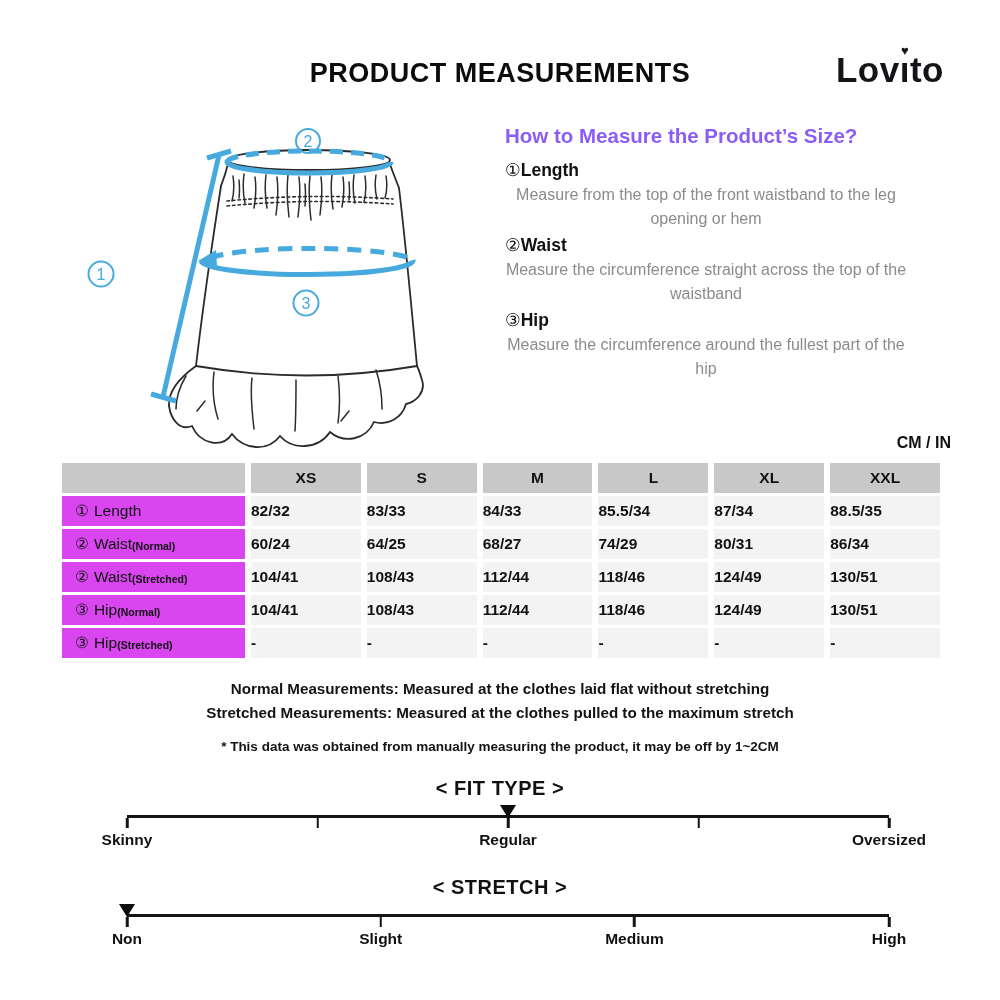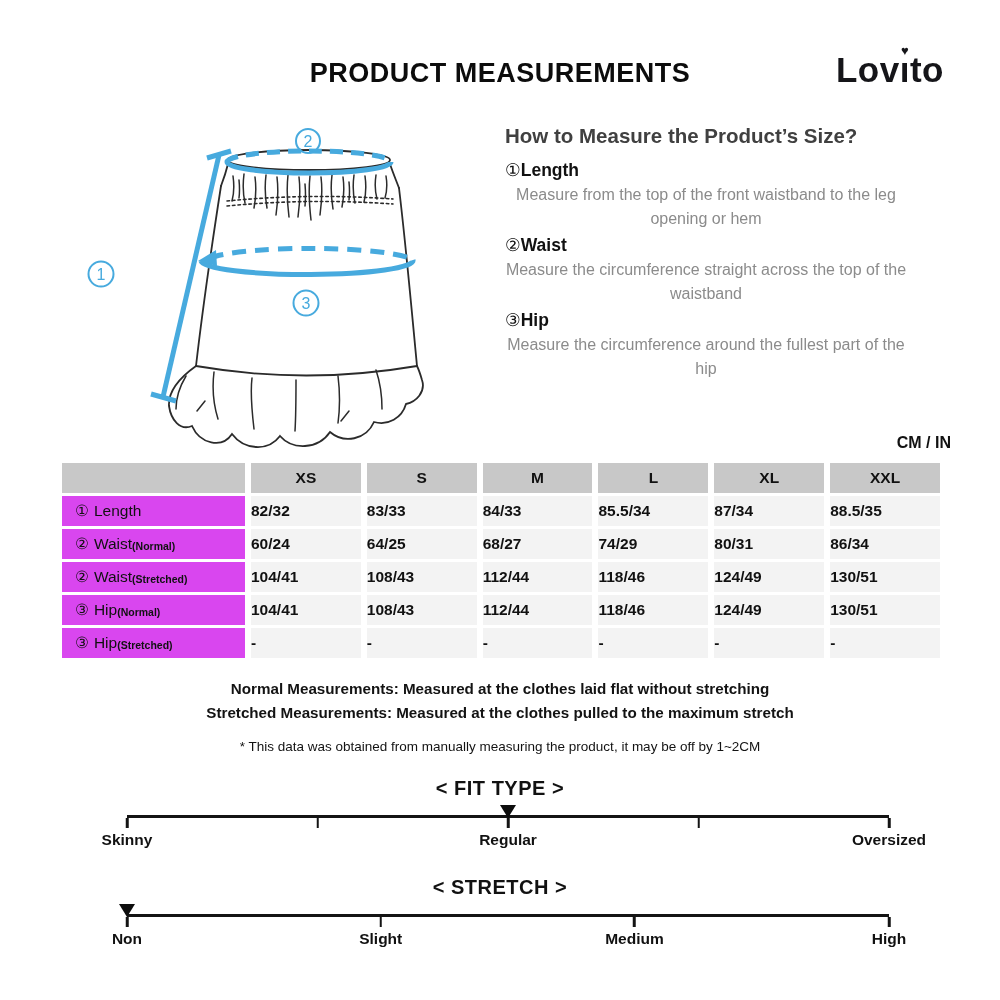--- a/index.html
+++ b/index.html
@@ -17,38 +17,38 @@
   .brand {
     position: absolute; right: 56px; top: 50px; font-size: 35px; font-weight: 800;
     letter-spacing: .5px; color: #151519;
   }
   .i-heart { position: relative; }
   .i-heart .heart { position: absolute; top: -7px; left: 52%; transform: translateX(-50%); font-size: 13px; }
   
   .top { display: flex; margin-top: 18px; height: 344px; }
   .diagram { width: 505px; flex: none; }
   .howto { width: 460px; flex: none; padding-top: 10px; }
-  .howto h2 { font-size: 20.5px; font-weight: 700; margin-bottom: 12px; color: #404040; }
+  .howto h2 { font-size: 20.5px; font-weight: 700; margin-bottom: 12px; color: #8b5cf6; }
   .hm-head { font-size: 17.5px; margin-top: 5px; }
   .hm-head .num { font-weight: 400; }
   .hm-head .nm  { font-weight: 700; }
   .hm-desc { font-size: 16px; color: #8b8b8b; line-height: 23.5px; width: 402px; margin-top: 2px; text-align: center; }
   
   .unit-row { text-align: right; padding-right: 49px; margin-top: -24px; font-size: 16px; font-weight: 700; }
   
   table { border-collapse: separate; border-spacing: 6px 3px; margin: 8px 0 0 56px; width: 890px; table-layout: fixed; }
   thead th { background: #c8c8c8; height: 30px; font-size: 15.5px; font-weight: 700; }
   th.corner { background: #c8c8c8; }
   tbody th { background: #d946ef; text-align: left; padding-left: 13px; font-weight: 400; font-size: 15.5px; white-space: nowrap; }
   tbody th .num { font-size: 15.5px; margin-right: 5px; }
   tbody th .sub { font-size: 10.5px; font-weight: 700; position: relative; top: 1px; }
   td { background: #f3f3f3; text-align: left; height: 30px; font-size: 15.5px; font-weight: 700; }
   
   .notes { text-align: center; margin-top: 16px; font-size: 15.2px; font-weight: 700; line-height: 24px; color: #131313; }
-  .disclaimer { text-align: center; margin-top: 14px; font-size: 13.5px; font-weight: 400; color: #131313; }
+  .disclaimer { text-align: center; margin-top: 14px; font-size: 13.5px; font-weight: 700; color: #131313; }
   
   .scale { margin-top: 23px; }
   .scale-title { text-align: center; font-size: 20px; font-weight: 800; letter-spacing: .5px; }
   .scale-track { position: relative; margin: 15px 111px 0 127px; height: 12px; border-top: 3px solid #141414; }
   .tick { position: absolute; top: 0; width: 2.5px; height: 10px; background: #141414; transform: translateX(-50%); }
   .marker {
     position: absolute; top: -13px; width: 0; height: 0; transform: translateX(-50%);
     border-left: 8px solid transparent; border-right: 8px solid transparent; border-top: 13px solid #0d0d0d;
   }
   .scale-labels { position: relative; margin: 4px 111px 0 127px; height: 22px; }

